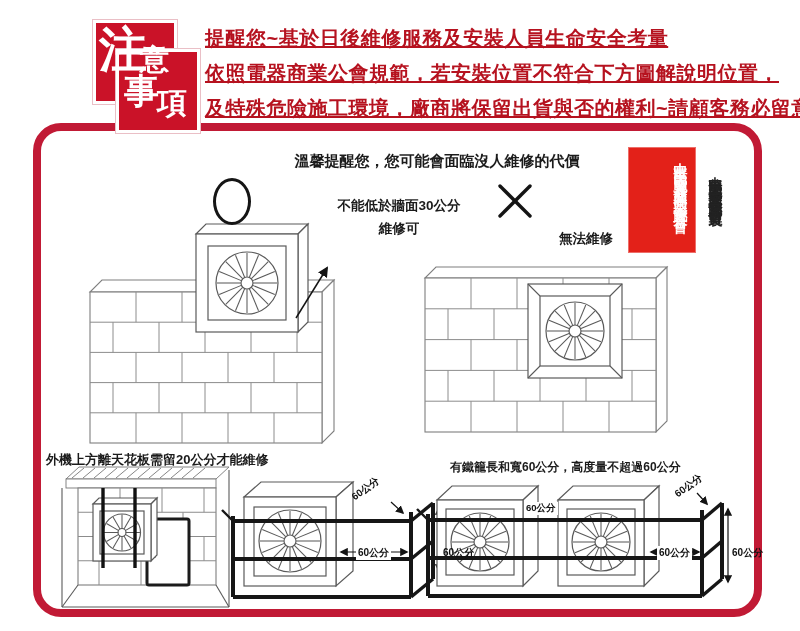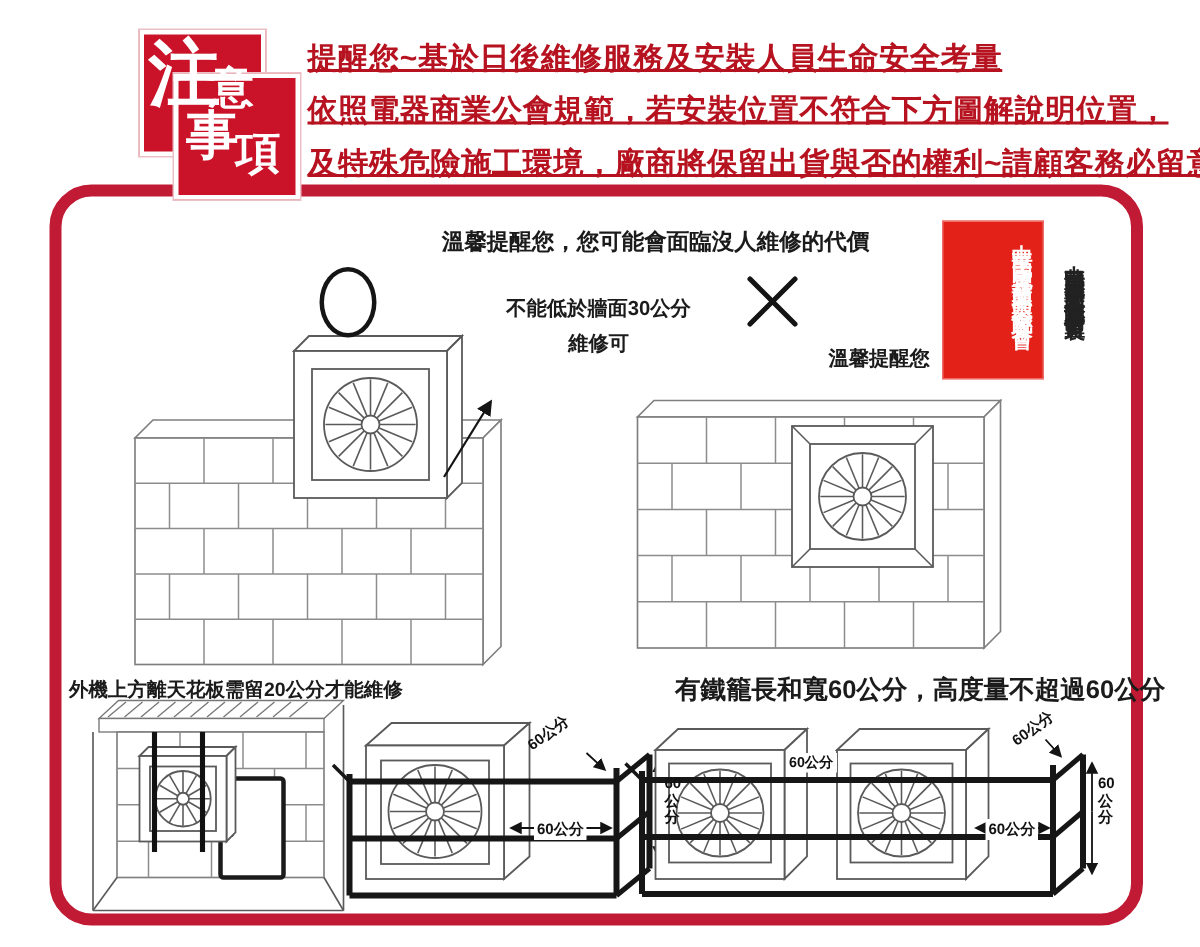--- a/index.html
+++ b/index.html
@@ -31,22 +31,22 @@
           font-size:14px;line-height:20px;letter-spacing:4px;padding:5px 3px 0 0;
           width:62px;height:100px;}
   
   .authority{left:706px;top:166px;height:318px;writing-mode:vertical-rl;
              text-orientation:upright;font-family:"Liberation Serif","DejaVu Serif",serif;
              font-weight:700;font-size:14px;letter-spacing:2px;color:#222;}
   
   .dim-lbl{position:absolute;font-weight:700;font-size:10px;color:#111;white-space:nowrap;}
   .dim-bg{background:#fff;padding:0 2px;}
   .dim-rot{transform:rotate(-36deg);transform-origin:0 50%;}
-  .dim-vert{display:flex;flex-direction:column;line-height:11.5px;
-            font-size:10px;font-weight:700;color:#111;}
+  .dim-vert{display:flex;flex-direction:row;align-items:center;line-height:11.5px;
+            font-size:10px;font-weight:700;color:#111;margin-top:30px;}
   
   svg.canvas{position:absolute;left:0;top:0;pointer-events:none;}
   .wall{fill:#fff;stroke:#7f7f7f;stroke-width:1.1;}
   .bricklines line{stroke:#8c8c8c;stroke-width:1;}
   .unit{fill:#fff;stroke:#5a5a5a;stroke-width:1.2;}
   .grille line{stroke:#5a5a5a;stroke-width:1.05;}
   .grille rect,.grille circle{fill:#fff;fill-opacity:0;stroke:#5a5a5a;stroke-width:1.2;}
   .rail{stroke:#161616;stroke-width:4;}
   .rail-d{stroke:#161616;stroke-width:3.4;}
   .stub{stroke:#161616;stroke-width:2.4;}
@@ -389,31 +389,31 @@
 <div class="lbl ctr" style="left:250px;top:152px;width:300px;font-size:15px;">溫馨提醒您，您可能會面臨沒人維修的代價</div>
 
 <div class="abs omark"></div>
 
 <div class="lbl ctr" style="left:278px;top:194px;width:168px;font-size:13.5px;line-height:23px;">
   <div>不能低於牆面30公分</div>
   <div>維修可</div>
 </div>
 
 <div class="lbl ctr" style="left:488px;top:227px;width:122px;font-size:13.5px;line-height:24px;">
-  <div>溫馨提醒您</div>
+  <div>無法維修</div>
 </div>
 
 <div class="abs seal">
   <div class="sealtx">中華民國電器商業同業公會聯合會</div>
 </div>
 
 <div class="abs authority">中華民國電器商業同業公會全國聯合會監製</div>
 
 <div class="lbl" style="left:46px;top:451px;font-size:13px;">外機上方離天花板需留20公分才能維修</div>
-<div class="lbl" style="left:450px;top:448px;font-size:17px;">有鐵籠長和寬60公分，高度量不超過60公分</div>
+<div class="lbl" style="left:450px;top:459px;font-size:12px;">有鐵籠長和寬60公分，高度量不超過60公分</div>
 
 <span class="dim-lbl dim-rot" style="left:353px;top:491px;">60公分</span>
 <span class="dim-lbl dim-bg" style="left:356px;top:546px;">60公分</span>
 <div class="abs dim-vert" style="left:443px;top:517px;">
   <span>60</span>
   <span>公</span>
   <span>分</span>
 </div>
 
 <span class="dim-lbl dim-bg" style="left:524px;top:502px;font-size:9.5px;">60公分</span>

